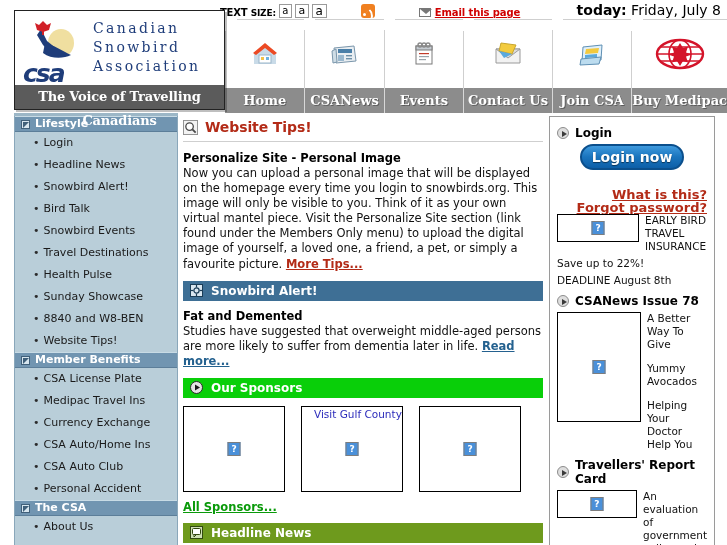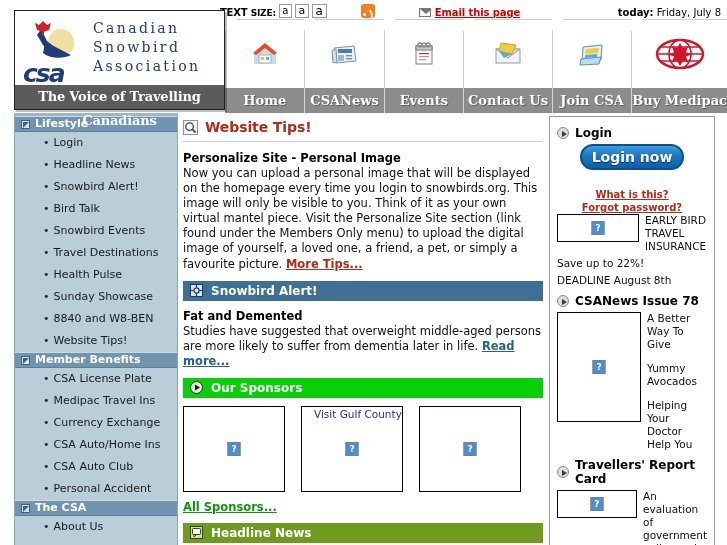--- a/index.html
+++ b/index.html
@@ -53,21 +53,21 @@
   .mail-glyph::after {
     content: ""; position: absolute; left: 0; top: 0; width: 10px; height: 5px;
     border-left: 6px solid transparent; border-right: 6px solid transparent;
     border-top: 5px solid #777; box-sizing: border-box;
   }
   .email-link {
     color: #d00000; text-decoration: underline; font-size: 10px; font-weight: bold;
     letter-spacing: -0.1px; white-space: nowrap;
   }
   .email-wrap { margin-left: 44px; display: flex; align-items: center; }
-  .today { margin-left: auto; font-size: 10px; white-space: nowrap; padding-right: 2px;}
+  .today { margin-left: auto; font-size: 14px; white-space: nowrap; padding-right: 2px;}
   .today b { font-weight: bold; }
 
   
   .logo-box {
     position: absolute; left: 14px; top: 10px; width: 211px; height: 100px;
     border: 1px solid #222; background: #fff; z-index: 5;
     box-shadow: 2px 2px 0 rgba(0,0,0,.25);
   }
   .logo-top { position: relative; height: 75px; background: #fff; padding-left: 8px; }
   .logo-bird {
@@ -136,21 +136,21 @@
   }
   .sec-head .mini {
     display:inline-block; width: 9px; height: 9px; background: #d7e6ef; border: 1px solid #40607a;
     position: relative; flex: none;
   }
   .sec-head .mini::after {
     content: ""; position: absolute; left: 1px; top: 1px;
     border-left: 6px solid #40607a; border-bottom: 6px solid transparent;
   }
   .nav-item {
-    height: 22px; line-height: 22px; padding-left: 28px;
+    height: 22px; line-height: 22px; padding-left: 18px;
     font-size: 11px; color: #1a1a1a; white-space: nowrap; cursor: pointer;
   }
   .nav-item .bullet { color: #2b2b2b; margin-right: 4px; }
 
   
   .main {
     position: absolute; left: 183px; top: 116px; width: 360px; height: 429px;
     background: #fff; overflow: hidden;
   }
   .page-title-row { display: flex; align-items: center; gap: 7px; padding-top: 3px; }
@@ -213,21 +213,21 @@
   }
   .login-btn {
     display: block; margin: 4px auto 18px auto; width: 104px; height: 26px;
     border-radius: 13px; background: #1274c4;
     background-image: linear-gradient(#3f9ade 0%, #1a74bd 50%, #0d5fa8 100%);
     border: 2px solid #0b4f8c;
     color: #fff; font-size: 14px; font-weight: bold; text-align: center; line-height: 23px;
     text-shadow: 0 1px 1px rgba(0,0,0,.5); cursor: pointer;
   }
   .r-sublink {
-    display: block; text-align: center; color: #b32b17; font-size: 10px;
+    display: block; text-align: right; color: #b32b17; font-size: 13px;
     text-decoration: underline; font-weight: bold; line-height: 13px;
   }
   .r-imgbox {
     width: 82px; height: 28px; border: 1px solid #000; position: relative; background: #fff;
     display: inline-block; vertical-align: top;
   }
   .r-imgbox.tall { height: 110px; width: 84px; }
   .r-row { display: flex; gap: 6px; align-items: flex-start; }
   .r-cap { font-size: 10.5px; line-height: 13px; color: #111; flex: 1; }
   .r-text { font-size: 10.5px; line-height: 13px; color: #111; margin-top: 4px; }

